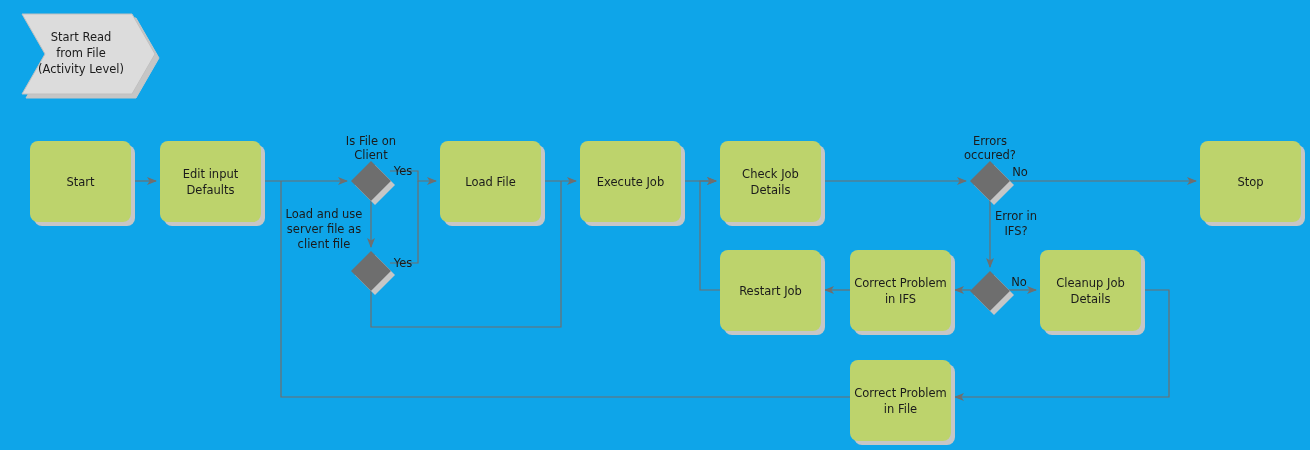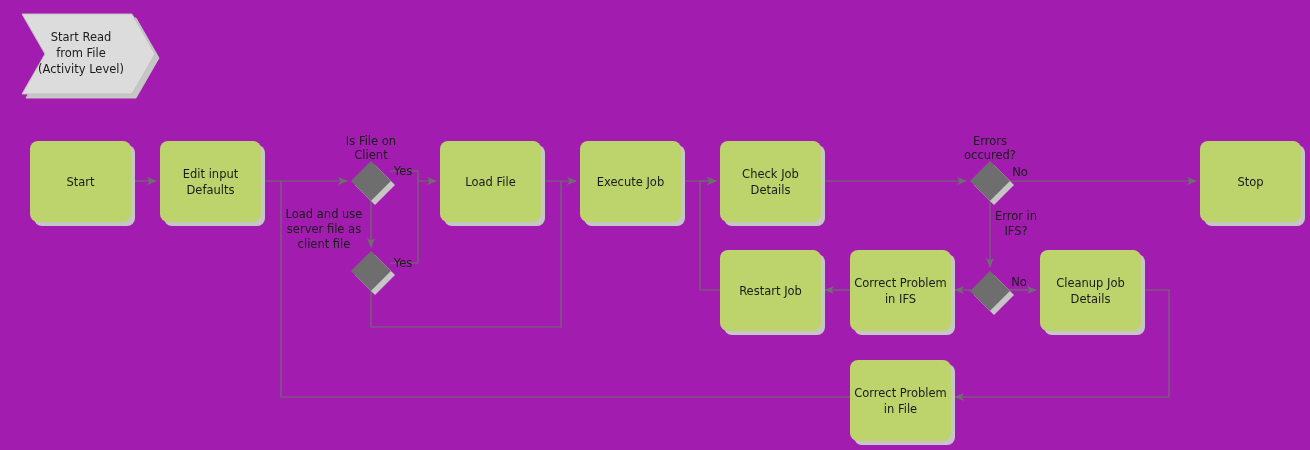--- a/index.html
+++ b/index.html
@@ -7,21 +7,21 @@
     padding: 0;
     background: #ffffff;
   }
   body {
     font-family: "DejaVu Sans", sans-serif;
   }
   #canvas {
     position: relative;
     width: 1310px;
     height: 450px;
-    background: #a21caf;
+    background: #0ea5e9;
     overflow: hidden;
   }
   svg#flow {
     position: absolute;
     left: 0;
     top: 0;
     width: 1310px;
     height: 450px;
   }
   .node-label {

